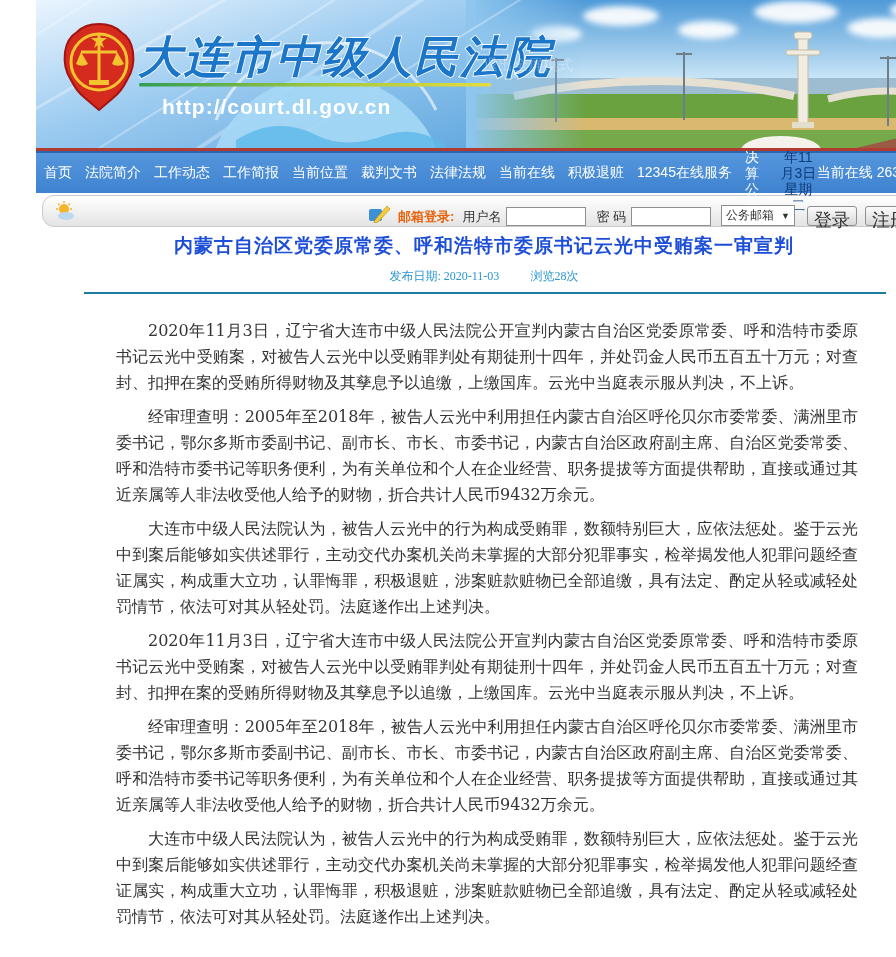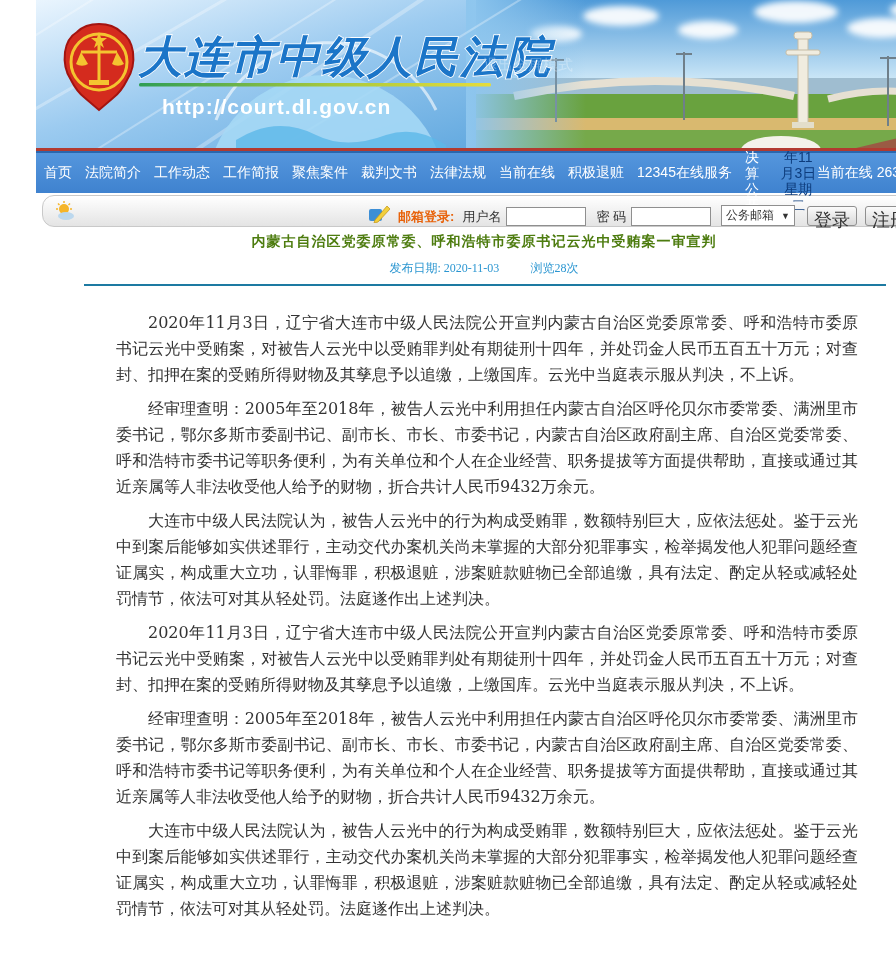--- a/index.html
+++ b/index.html
@@ -32,21 +32,21 @@
   .mini-btn{height:20px;min-width:36px;border:1px solid #8f8f8f;border-radius:3px;
             background:linear-gradient(#fbfbfb,#d8d8d8);font-size:18px;color:#333;
             margin-left:8px;cursor:pointer;font-family:inherit;}
 
   
   .breadcrumb{padding:13px 0 10px 48px;font-size:13px;color:#4a90d8;}
   .breadcrumb a{color:#4a90d8;text-decoration:none;cursor:pointer;}
   .breadcrumb .sep{margin:0 5px;}
 
   
-  .art-title{text-align:center;color:#4d7c0f;font-size:14px;font-weight:bold;margin:6px 60px 0 60px;letter-spacing:1px;}
+  .art-title{text-align:center;color:#1d4ed8;font-size:19px;font-weight:bold;margin:6px 60px 0 60px;letter-spacing:1px;}
   .art-meta{text-align:center;color:#2b96d1;font-size:12px;margin:9px 0 7px 0;}
   .art-meta span{margin:0 14px;font-family:Liberation Serif, serif;}
   .art-divider{height:2px;background:#1d7aa2;margin:0 46px 0 48px;}
 
   
   .art-body{margin:24px 74px 0 80px;font-family:"DejaVu Serif","Liberation Serif",serif;
             font-size:16px;line-height:26px;color:#333;text-align:justify;}
   .art-body p{margin:0 0 8px 0;text-indent:2em;}
 </style>
 </head>
@@ -151,21 +151,21 @@
 
       <text x="447" y="70" font-size="15" fill="#ffffff" opacity="0.3">退出全屏模式</text>
     </svg>
   </div>
 
   <div class="navbar">
     <span class="nav-item">首页</span>
     <span class="nav-item">法院简介</span>
     <span class="nav-item">工作动态</span>
     <span class="nav-item">工作简报</span>
-    <span class="nav-item">聚焦案件</span>
+    <span class="nav-item">当前位置</span>
     <span class="nav-item">裁判文书</span>
     <span class="nav-item">法律法规</span>
     <span class="nav-item">当前在线</span>
     <span class="nav-item">积极退赃</span>
     <span class="nav-item">12345在线服务</span>
     <span class="nav-item-wrap">预决算公开</span>
     <span class="nav-date">2020年11月3日 星期二</span>
     <span class="nav-online">当前在线 263 人</span>
   </div>
 

